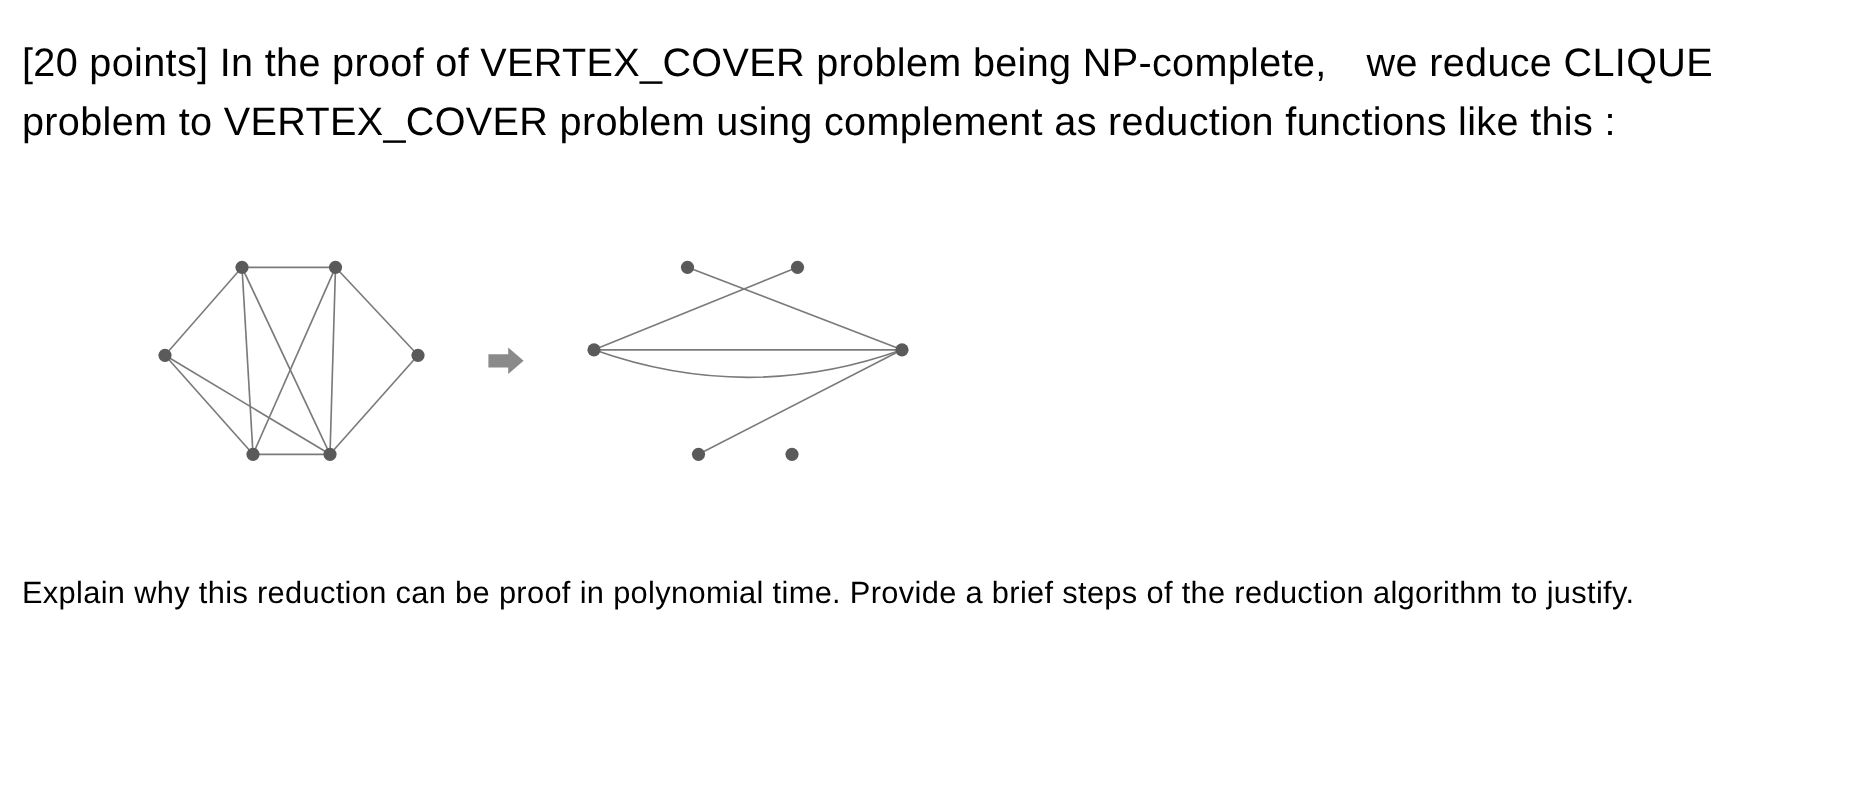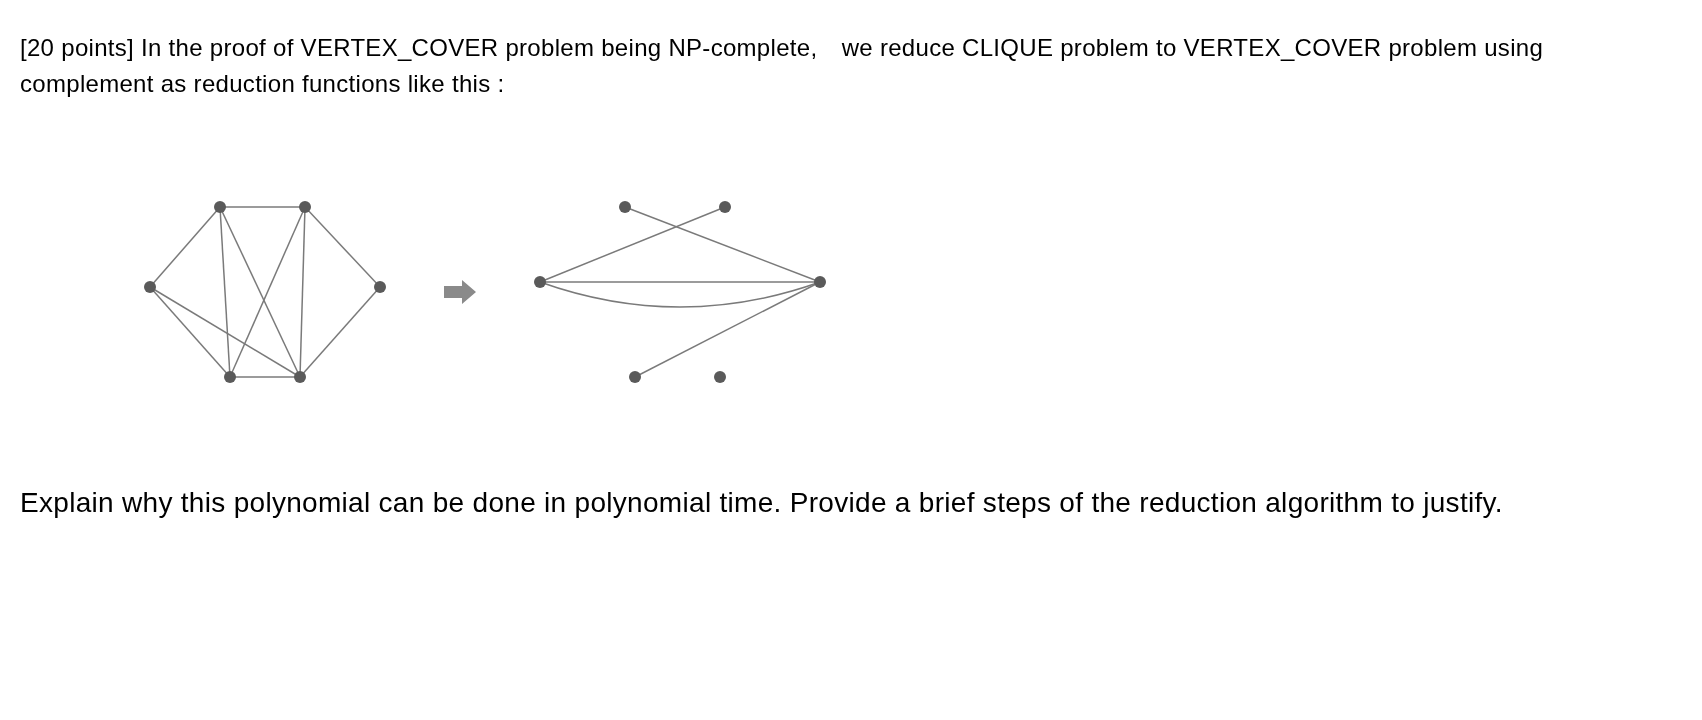--- a/index.html
+++ b/index.html
@@ -9,21 +9,21 @@
     }
     body {
       width: 1702px;
       height: 720px;
       background: #ffffff;
       font-family: Arial, Helvetica, sans-serif;
       padding: 30px 20px;
       color: #000000;
     }
     .question-text {
-      font-size: 24px;
+      font-size: 36px;
       line-height: 1.5;
       letter-spacing: 0.3px;
     }
     .diagram-container {
       display: flex;
       align-items: center;
       gap: 30px;
       margin: 80px 0 80px 100px;
     }
     .graph-svg {
@@ -88,13 +88,13 @@
       <circle cx="125" cy="195" r="6"></circle>
       <circle cx="210" cy="195" r="6"></circle>
     </g>
 
     <g stroke="#7a7a7a" stroke-width="1.5" fill="none">
       
     </g>
   </svg>
 </div>
 
-<div class="question-bottom">Explain why this polynomial can be done in polynomial time. Provide a brief steps of the reduction algorithm to justify.</div>
+<div class="question-bottom">Explain why this reduction can be proof in polynomial time. Provide a brief steps of the reduction algorithm to justify.</div>
 
 </body></html>

